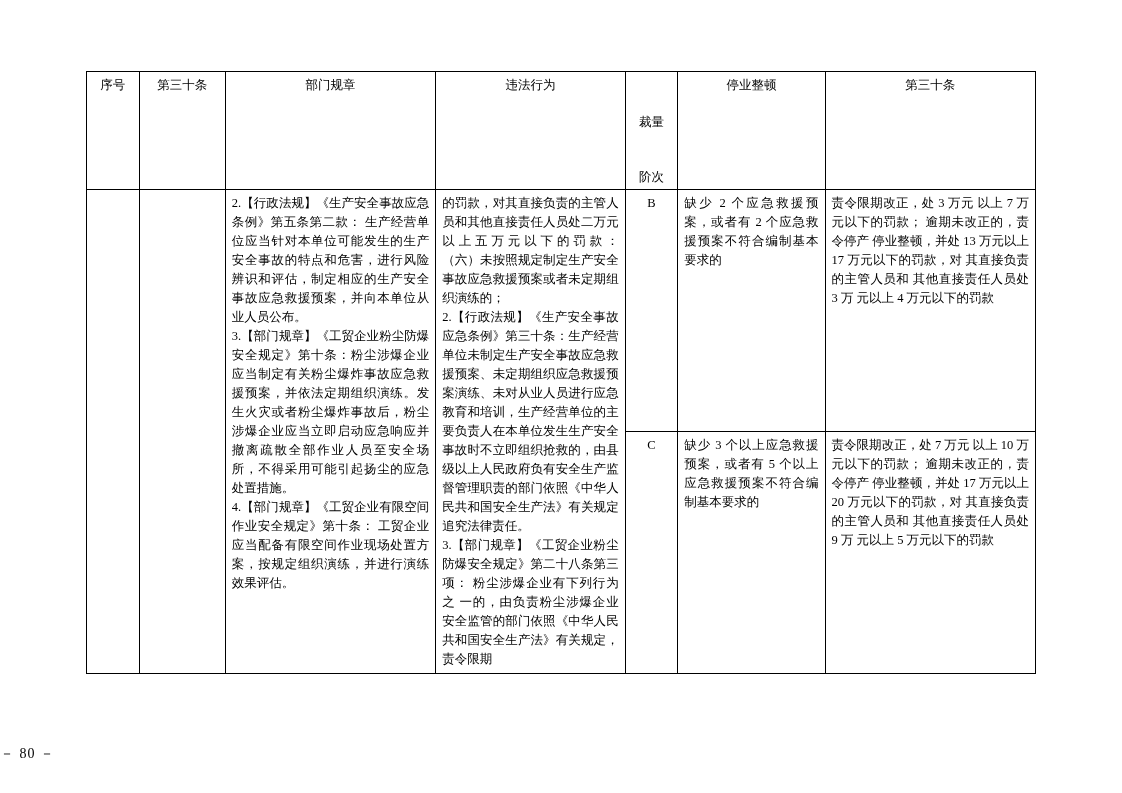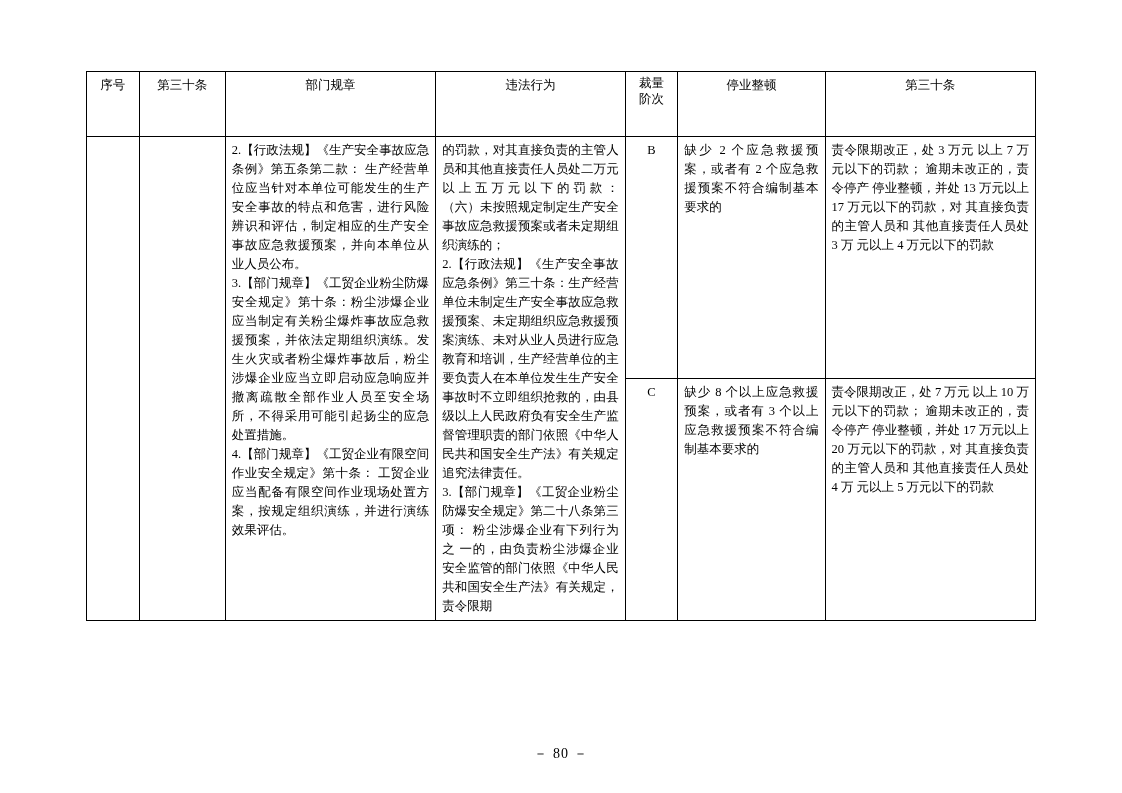--- a/index.html
+++ b/index.html
@@ -70,26 +70,26 @@
   }
   .level-letter {
     font-size: 13px;
     text-align: center;
   }
   .footer-page {
     position: absolute;
     left: 0;
     top: 745px;
     width: 1122px;
-    text-align: center;
     font-size: 14px;
     letter-spacing: 1px;
   }
   .hdr-two-line {
     line-height: 1.25;
+    margin-top: 39px;
   }
 </style>
 </head>
 <body>
 
 <div class="page">
 
   <table class="doc-table">
     <colgroup>
       <col class="col-seq">
@@ -123,21 +123,21 @@
 4.【部门规章】《工贸企业有限空间作业安全规定》第十条： 工贸企业应当配备有限空间作业现场处置方案，按规定组织演练，并进行演练效果评估。</td>
         <td class="cell-text" rowspan="2" style="white-space: pre-line;">的罚款，对其直接负责的主管人员和其他直接责任人员处二万元以上五万元以下的罚款： （六）未按照规定制定生产安全事故应急救援预案或者未定期组织演练的；
 2.【行政法规】《生产安全事故应急条例》第三十条：生产经营单位未制定生产安全事故应急救援预案、未定期组织应急救援预案演练、未对从业人员进行应急教育和培训，生产经营单位的主要负责人在本单位发生生产安全事故时不立即组织抢救的，由县级以上人民政府负有安全生产监督管理职责的部门依照《中华人民共和国安全生产法》有关规定追究法律责任。
 3.【部门规章】《工贸企业粉尘防爆安全规定》第二十八条第三项： 粉尘涉爆企业有下列行为之 一的，由负责粉尘涉爆企业安全监管的部门依照《中华人民共和国安全生产法》有关规定，责令限期</td>
         <td class="cell-center level-letter">B</td>
         <td class="cell-text cell-mid">缺少 2 个应急救援预案，或者有 2 个应急救援预案不符合编制基本要求的</td>
         <td class="cell-text cell-mid">责令限期改正，处 3 万元 以上 7 万元以下的罚款； 逾期未改正的，责令停产 停业整顿，并处 13 万元以上 17 万元以下的罚款，对 其直接负责的主管人员和 其他直接责任人员处 3 万 元以上 4 万元以下的罚款</td>
       </tr>
       <tr>
         <td class="cell-center level-letter">C</td>
-        <td class="cell-text cell-mid">缺少 8 个以上应急救援预案，或者有 3 个以上应急救援预案不符合编制基本要求的</td>
-        <td class="cell-text cell-mid">责令限期改正，处 7 万元 以上 10 万元以下的罚款； 逾期未改正的，责令停产 停业整顿，并处 17 万元以上 20 万元以下的罚款，对 其直接负责的主管人员和 其他直接责任人员处 4 万 元以上 5 万元以下的罚款</td>
+        <td class="cell-text cell-mid">缺少 3 个以上应急救援预案，或者有 5 个以上应急救援预案不符合编制基本要求的</td>
+        <td class="cell-text cell-mid">责令限期改正，处 7 万元 以上 10 万元以下的罚款； 逾期未改正的，责令停产 停业整顿，并处 17 万元以上 20 万元以下的罚款，对 其直接负责的主管人员和 其他直接责任人员处 9 万 元以上 5 万元以下的罚款</td>
       </tr>
     </tbody>
   </table>
 
   <div class="footer-page">－ 80 －</div>
 
 </div>
 
 </body></html>

